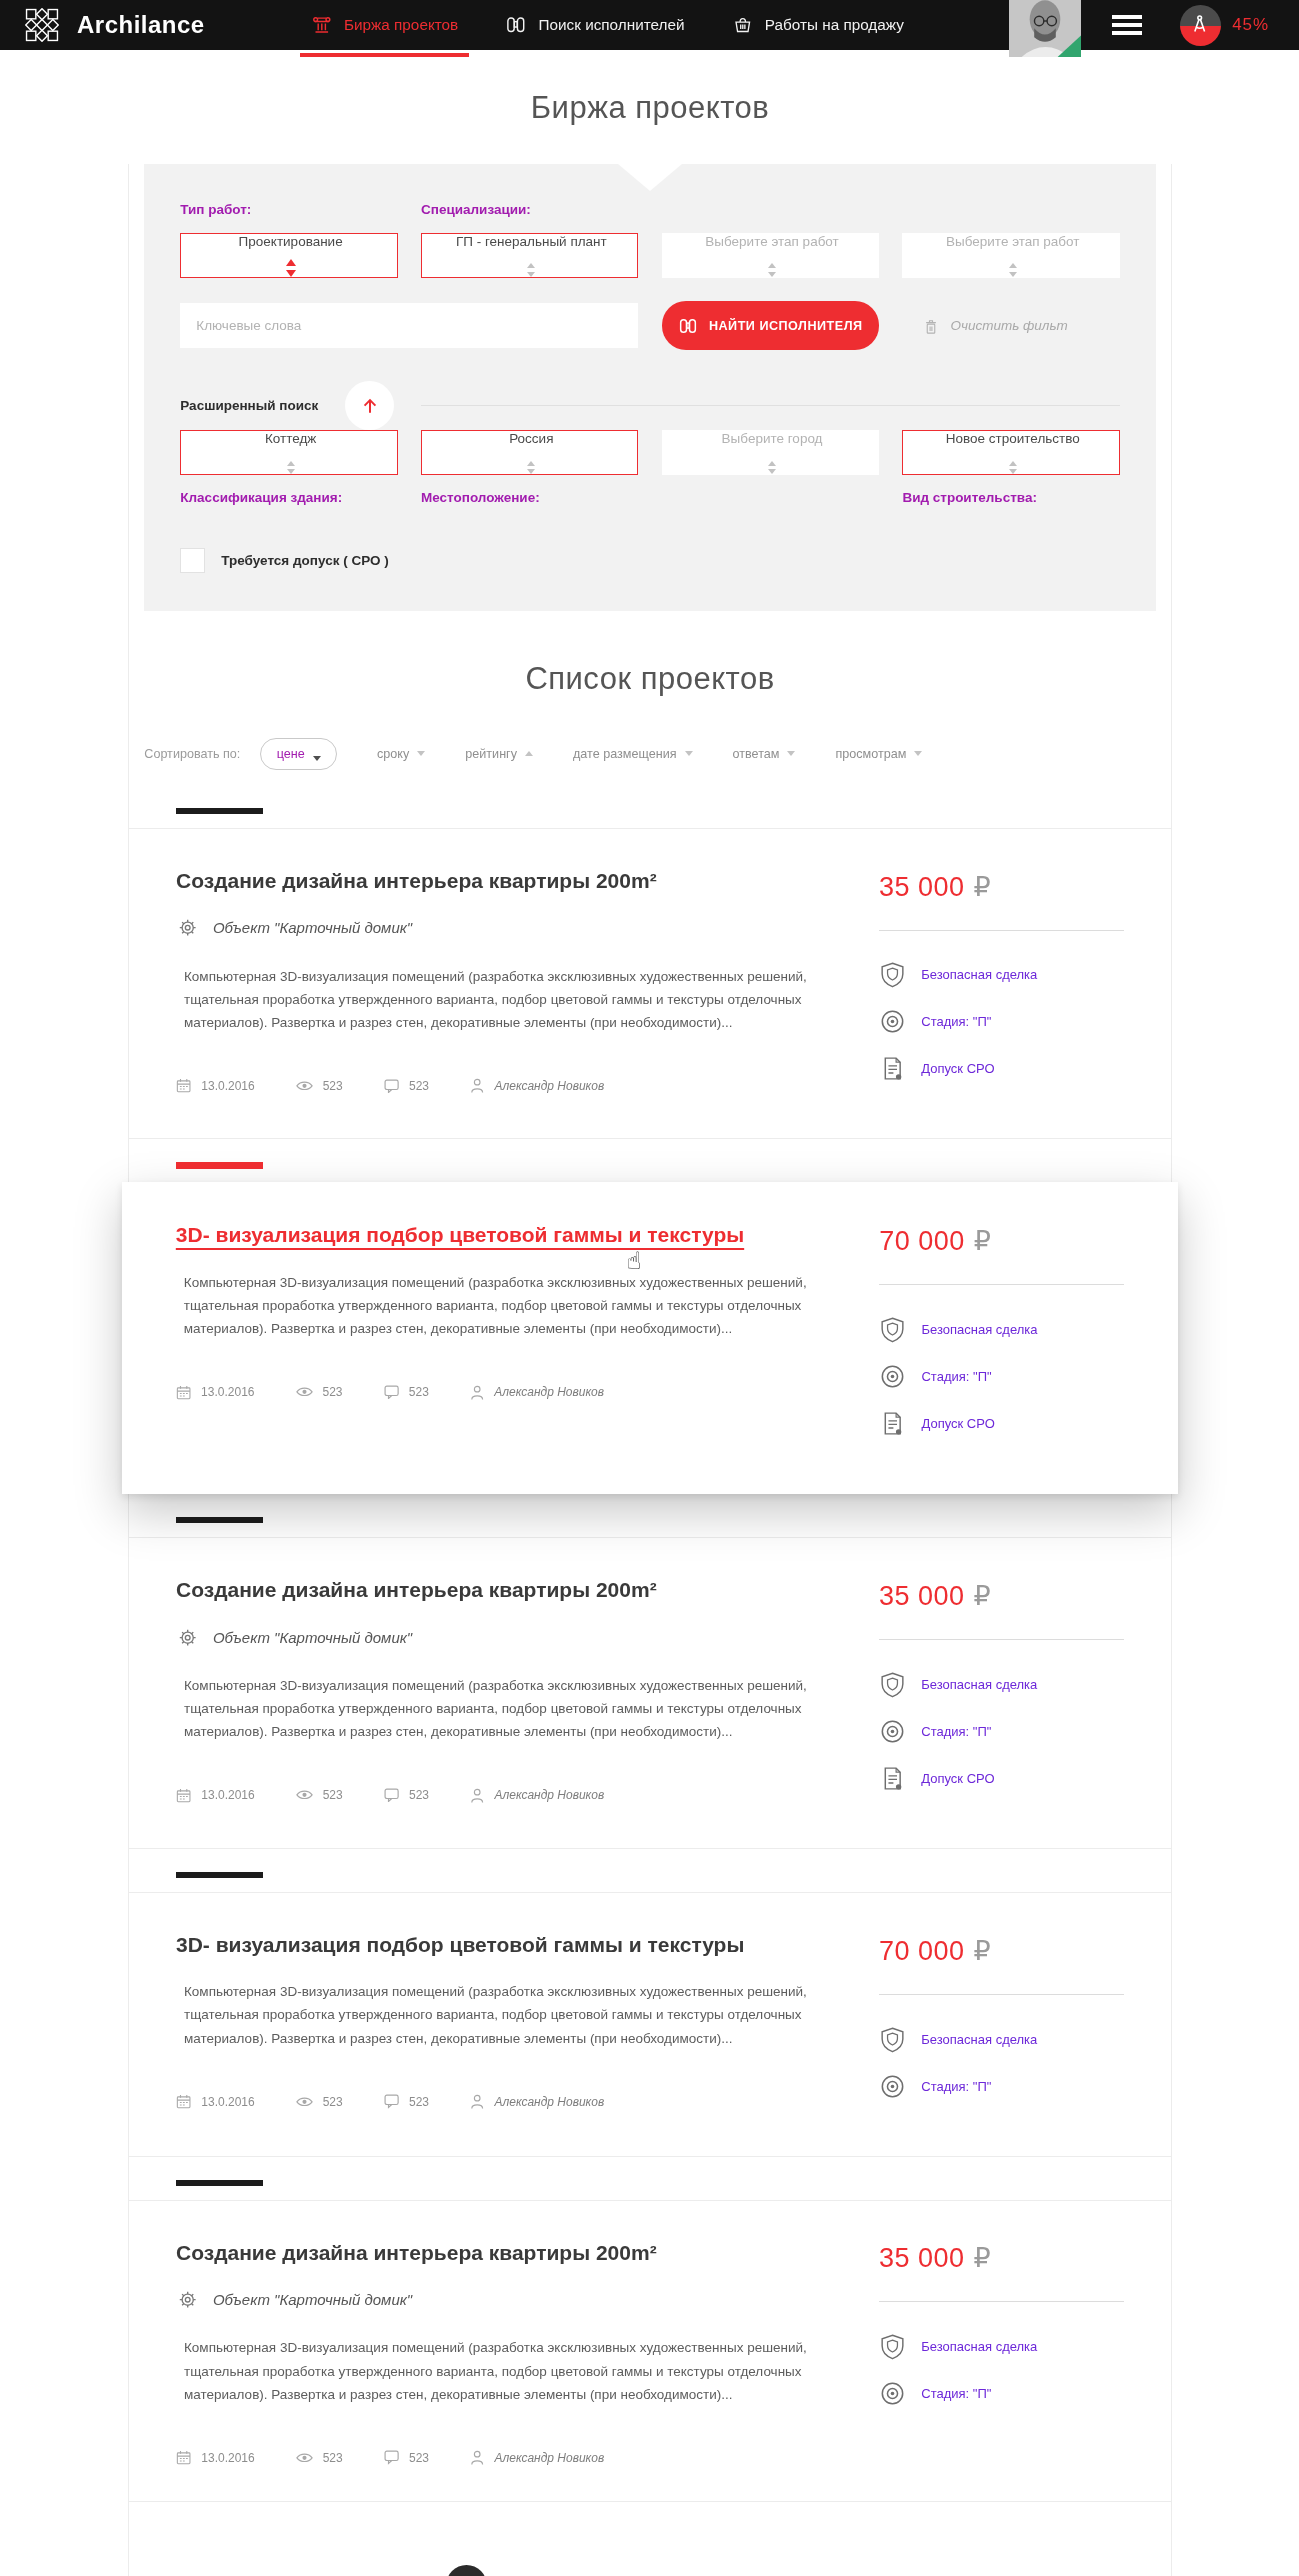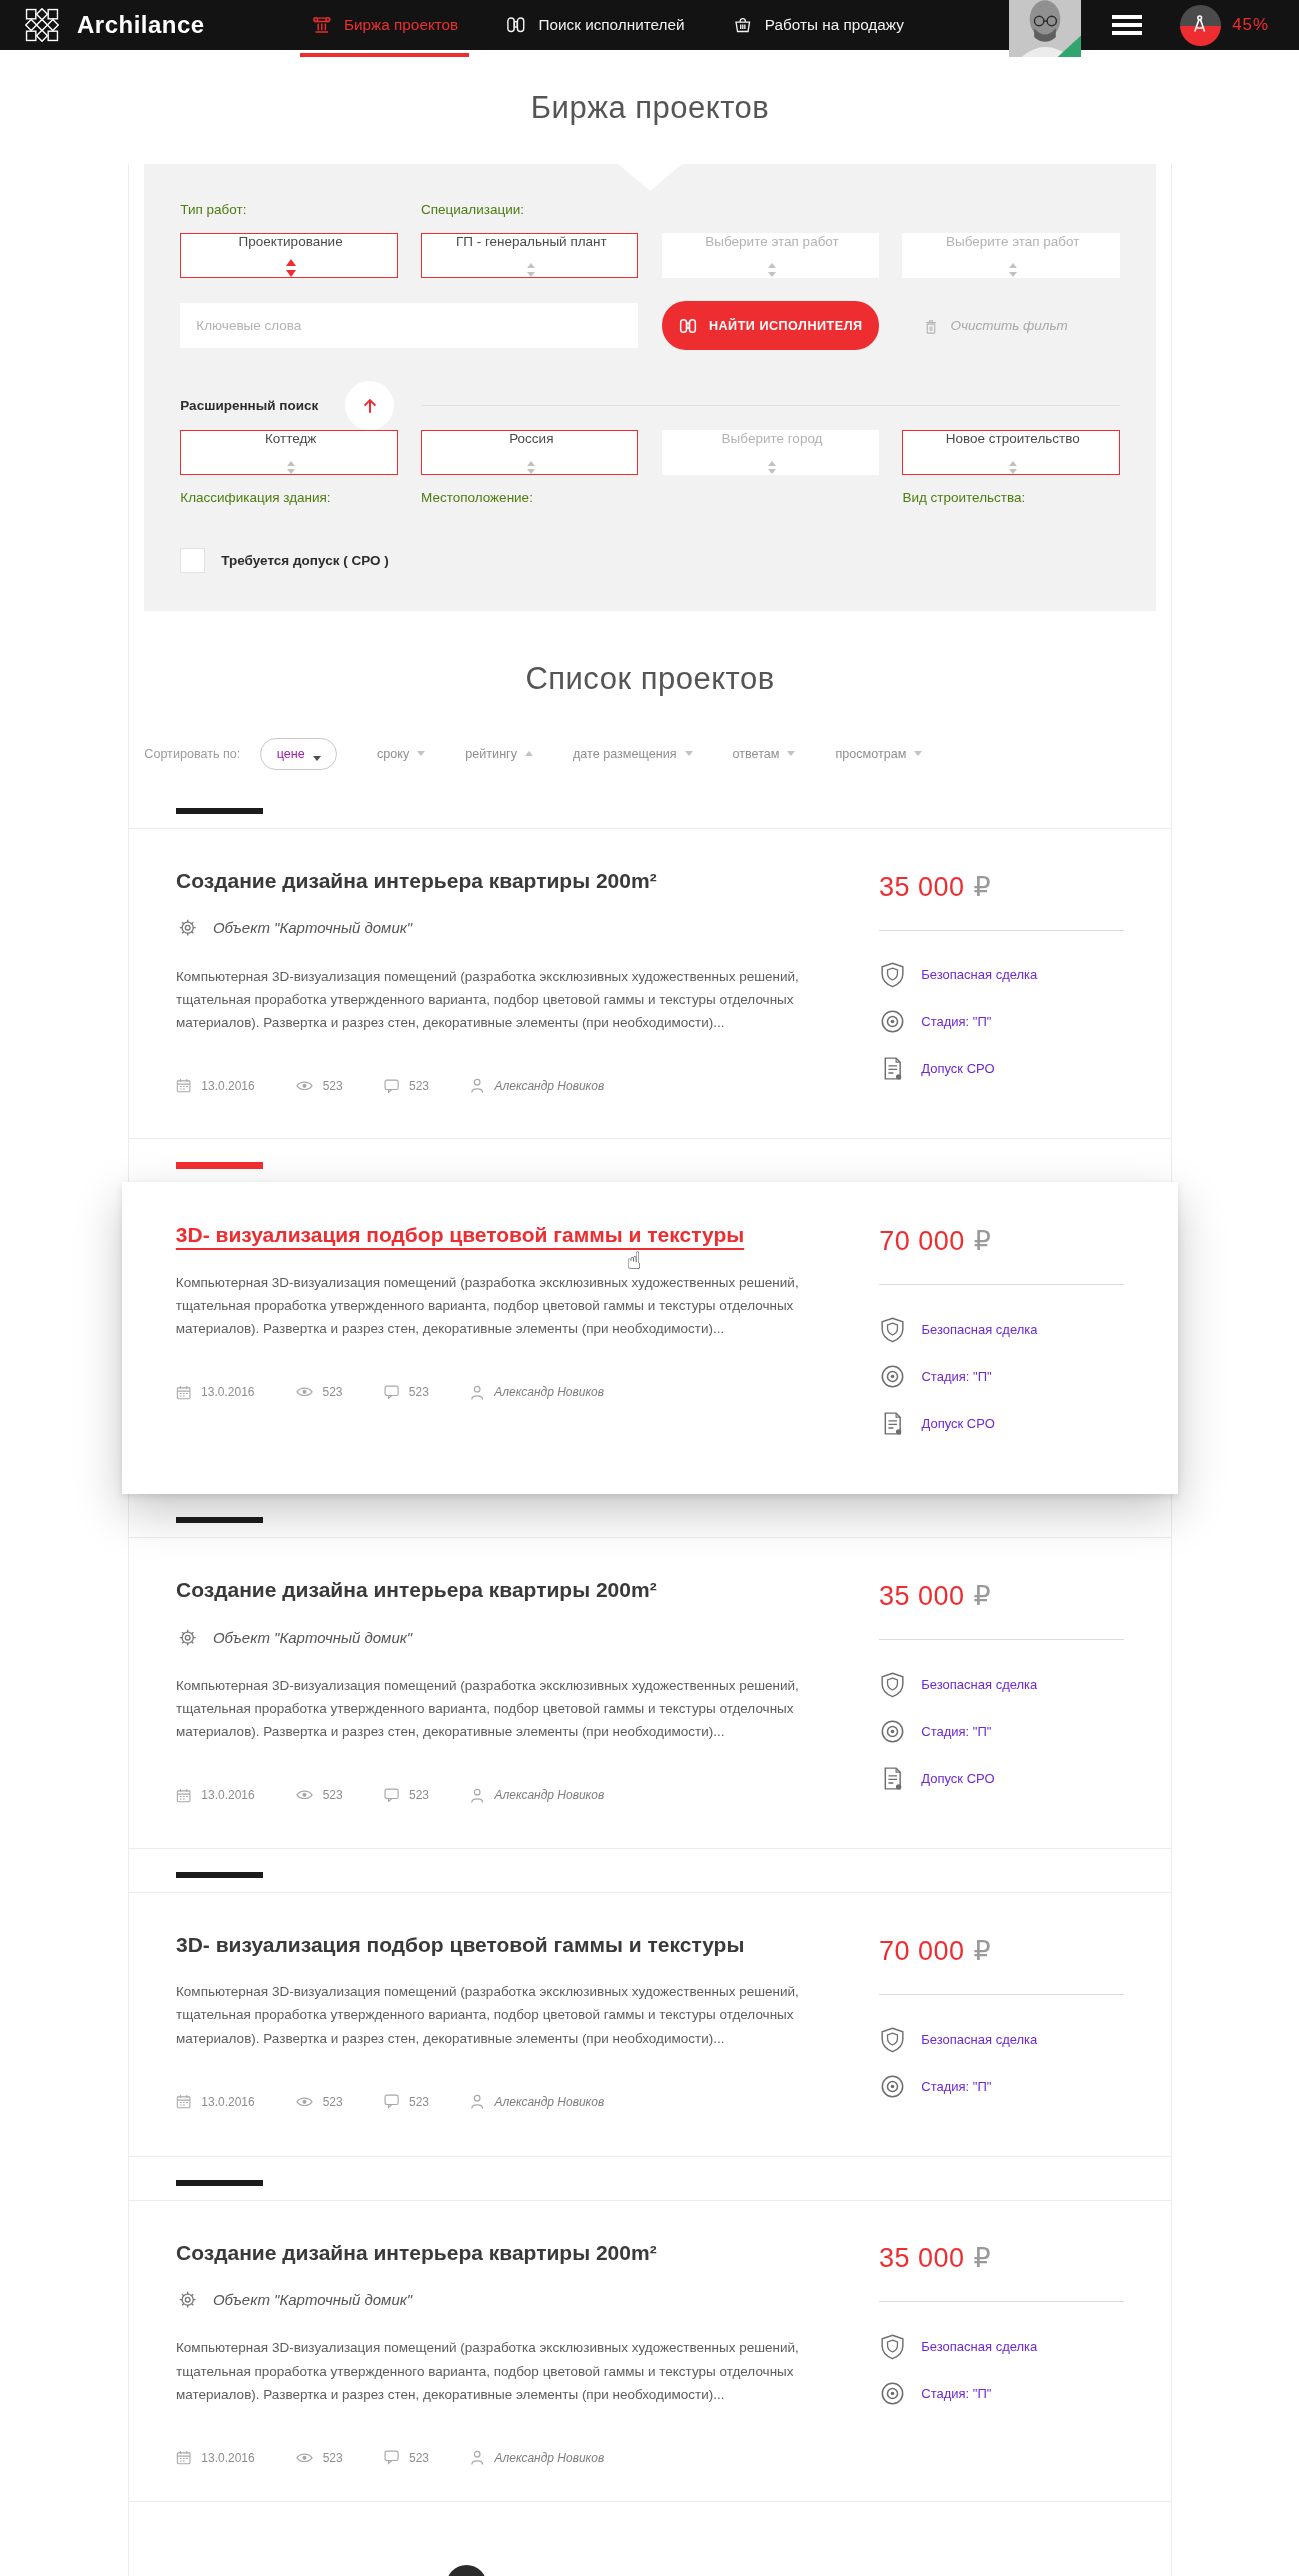--- a/index.html
+++ b/index.html
@@ -60,21 +60,21 @@
     border-right:0.9px solid var(--line);
   }
 
   
   .filter-panel{margin:0 15.3px;background:var(--panel);position:relative;padding:29px 36px 38px;}
   .filter-panel::before{
     content:"";position:absolute;top:0;left:50%;margin-left:-32px;
     border-left:32px solid transparent;border-right:32px solid transparent;border-top:27px solid #fff;
   }
   .f-grid{display:grid;grid-template-columns:repeat(4,1fr);column-gap:23.4px;align-items:center;}
-  .f-label{font-size:13.5px;font-weight:normal;color:#4d7c0f;margin:9px 0 16px;}
+  .f-label{font-size:13.5px;font-weight:bold;color:#a21caf;margin:9px 0 16px;}
   .f-label.c4{grid-column:4;}
   .selectbox{height:45px;background:#fff;display:flex;align-items:center;justify-content:space-between;
     padding:0 12.6px 0 16px;font-size:13.5px;color:#4a4a4a;border:0.9px solid transparent;cursor:pointer;flex-direction:column;}
   .sel-red{border-color:var(--red);}
   .sel-ph{color:#b3b3b3;}
   .spin{display:flex;flex-direction:column;gap:3.6px;}
   .spin i{display:block;width:0;height:0;border-left:4.5px solid transparent;border-right:4.5px solid transparent;}
   .spin .up{border-bottom:5.4px solid #c2c2c2;}
   .spin .dn{border-top:5.4px solid #c2c2c2;}
   .spin-red i{border-left-width:5.4px;border-right-width:5.4px;}
@@ -114,21 +114,21 @@
   .card--hover{margin-left:-7.2px;margin-right:-7.2px;padding-left:54px;padding-right:54px;border-color:transparent;
     box-shadow:0 2.7px 7.2px rgba(0,0,0,.10), 0 18px 45px rgba(0,0,0,.22);z-index:2;}
   .card--hover .card-tab{background:var(--red);left:54px;}
   .card-main{flex:1;padding-right:41px;position:relative;}
   .card-title{margin:0 0 23.4px;font-size:21px;font-weight:bold;color:#3a3a3a;cursor:pointer;}
   .card--hover .card-title{color:var(--red);text-decoration:underline;text-underline-offset:6.3px;}
   .hand-cursor{position:absolute;left:451px;top:23.4px;font-family:"DejaVu Sans",sans-serif;font-size:24px;color:#222;
     text-shadow:0 0 1.8px #fff;pointer-events:none;}
   .hand-cursor::after{content:"\261D";}
   .object-row{display:flex;align-items:center;gap:13.5px;font-style:italic;color:#555;font-size:15px;margin:0 0 25px;}
-  .card-desc{margin:0 0 31px;font-size:13.5px;line-height:1.72;color:#5d5d5d;max-width:750px;}
+  .card-desc{margin:0 8px 31px;font-size:13.5px;line-height:1.72;color:#5d5d5d;max-width:750px;}
   .meta-row{display:flex;align-items:center;gap:41px;color:#8d8d8d;font-size:12px;}
   .meta-item{display:flex;align-items:center;gap:10px;margin-top:13px;}
   .meta-item.author{font-style:italic;color:#7d7d7d;}
   .card-side{width:245px;flex-shrink:0;padding-top:1.8px;}
   .price{font-size:27px;color:var(--red);letter-spacing:0.5px;}
   .price .cur{color:#9a9a9a;margin-left:9px;font-family:"DejaVu Sans",sans-serif;}
   .price-divider{height:0.9px;background:#dcdcdc;margin:27px 0 31px;}
   .badge{display:flex;align-items:center;gap:15.3px;margin-bottom:20px;color:#6d28d9;font-size:13px;}
   .badge svg{flex-shrink:0;}
 

